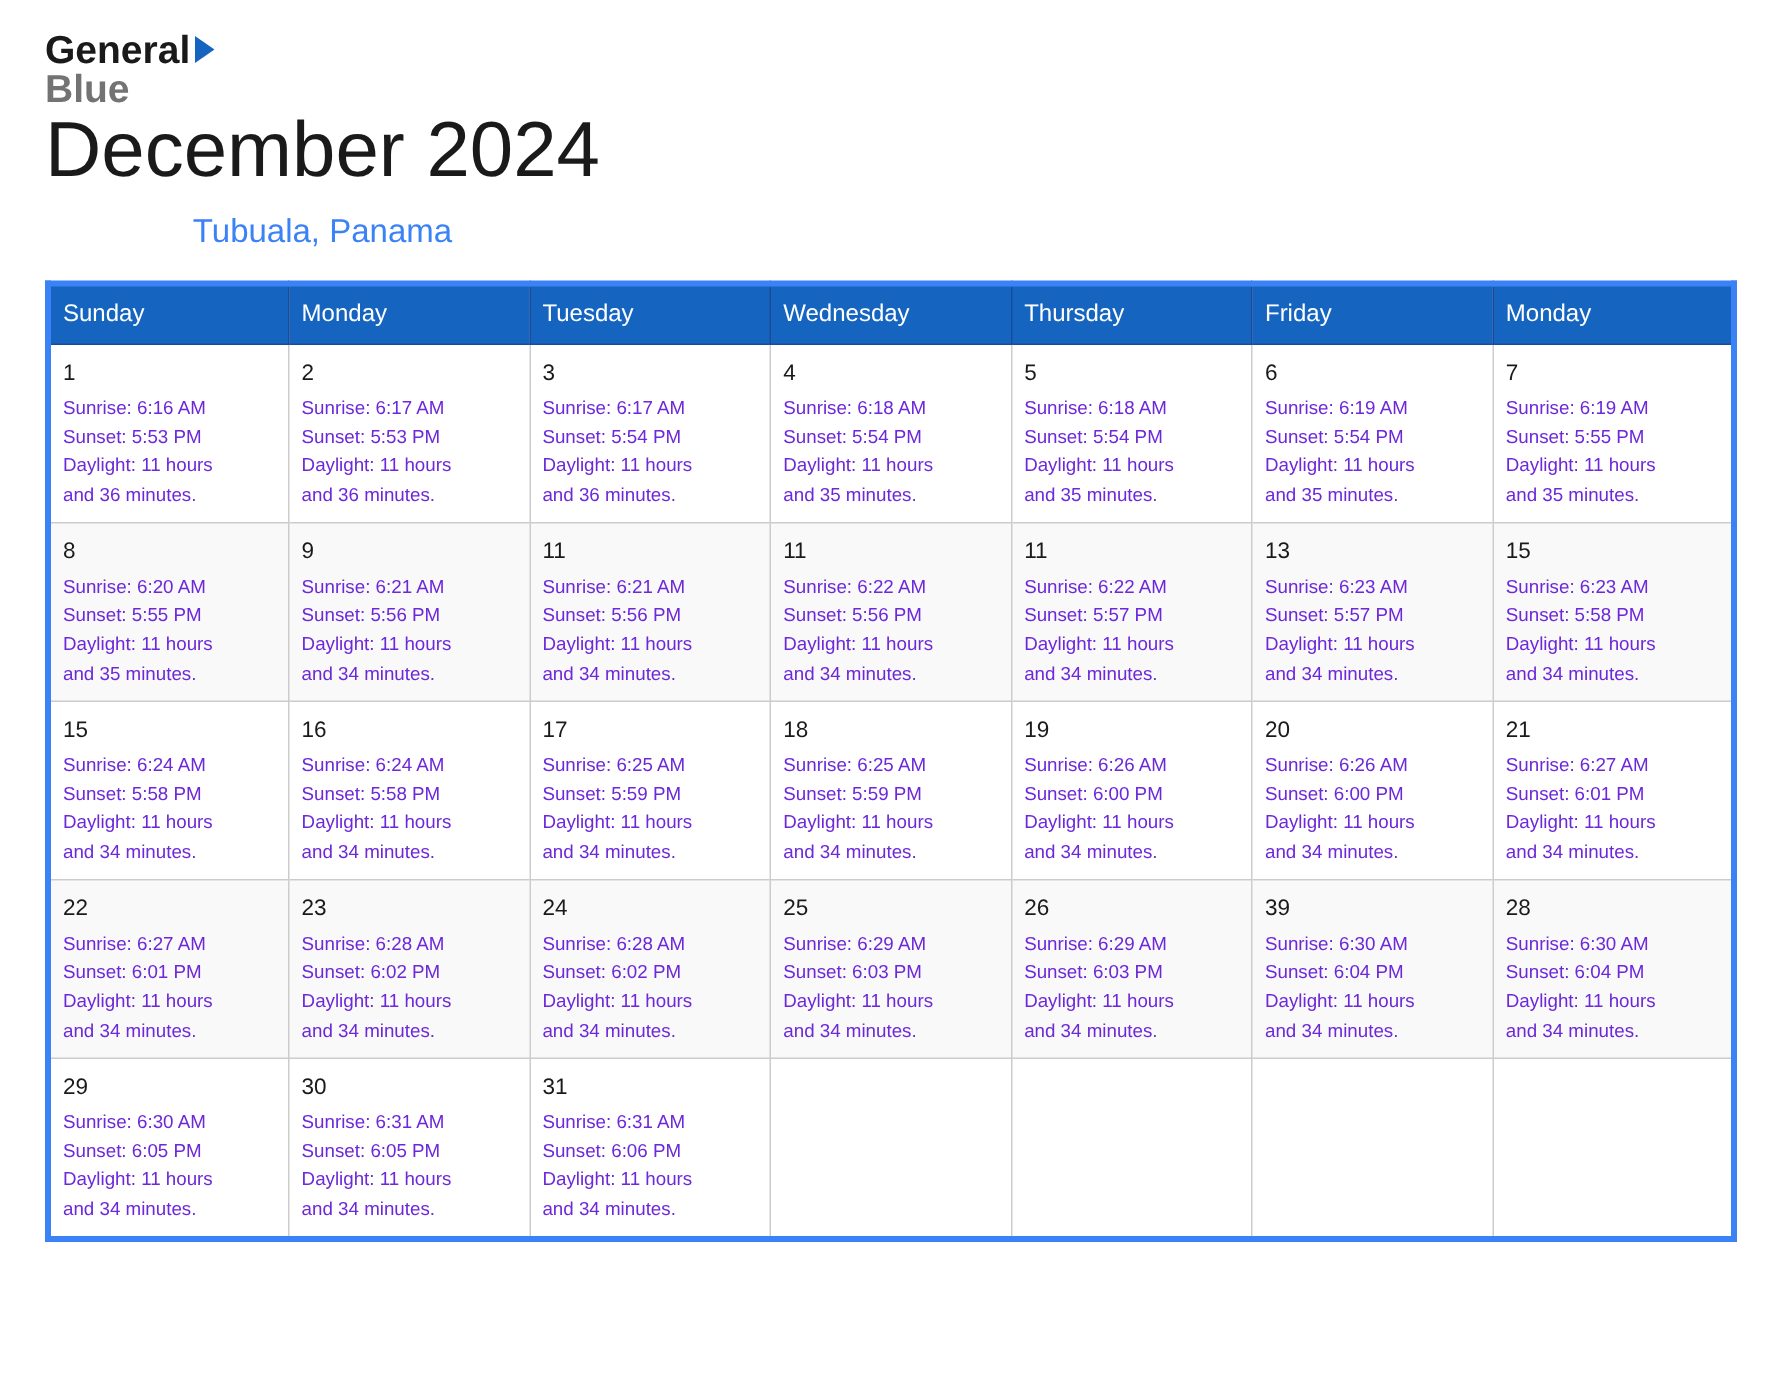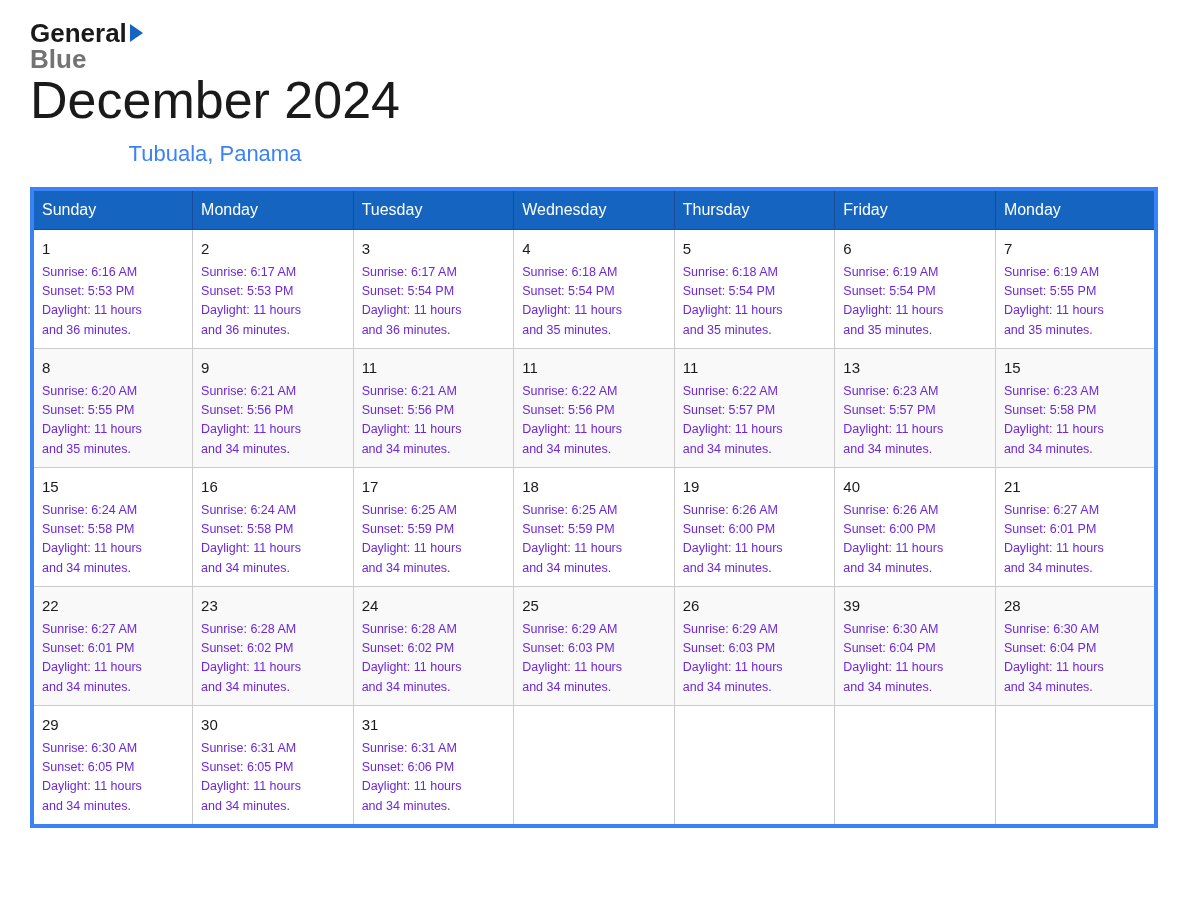--- a/index.html
+++ b/index.html
@@ -213,21 +213,21 @@
         </td>
         <td>
           <span class="day-number">18</span>
           <div class="day-info">Sunrise: 6:25 AM<br>Sunset: 5:59 PM<br>Daylight: 11 hours<br>and 34 minutes.</div>
         </td>
         <td>
           <span class="day-number">19</span>
           <div class="day-info">Sunrise: 6:26 AM<br>Sunset: 6:00 PM<br>Daylight: 11 hours<br>and 34 minutes.</div>
         </td>
         <td>
-          <span class="day-number">40</span>
+          <span class="day-number">20</span>
           <div class="day-info">Sunrise: 6:26 AM<br>Sunset: 6:00 PM<br>Daylight: 11 hours<br>and 34 minutes.</div>
         </td>
         <td>
           <span class="day-number">21</span>
           <div class="day-info">Sunrise: 6:27 AM<br>Sunset: 6:01 PM<br>Daylight: 11 hours<br>and 34 minutes.</div>
         </td>
       </tr>
       <tr>
         <td>
           <span class="day-number">22</span>

